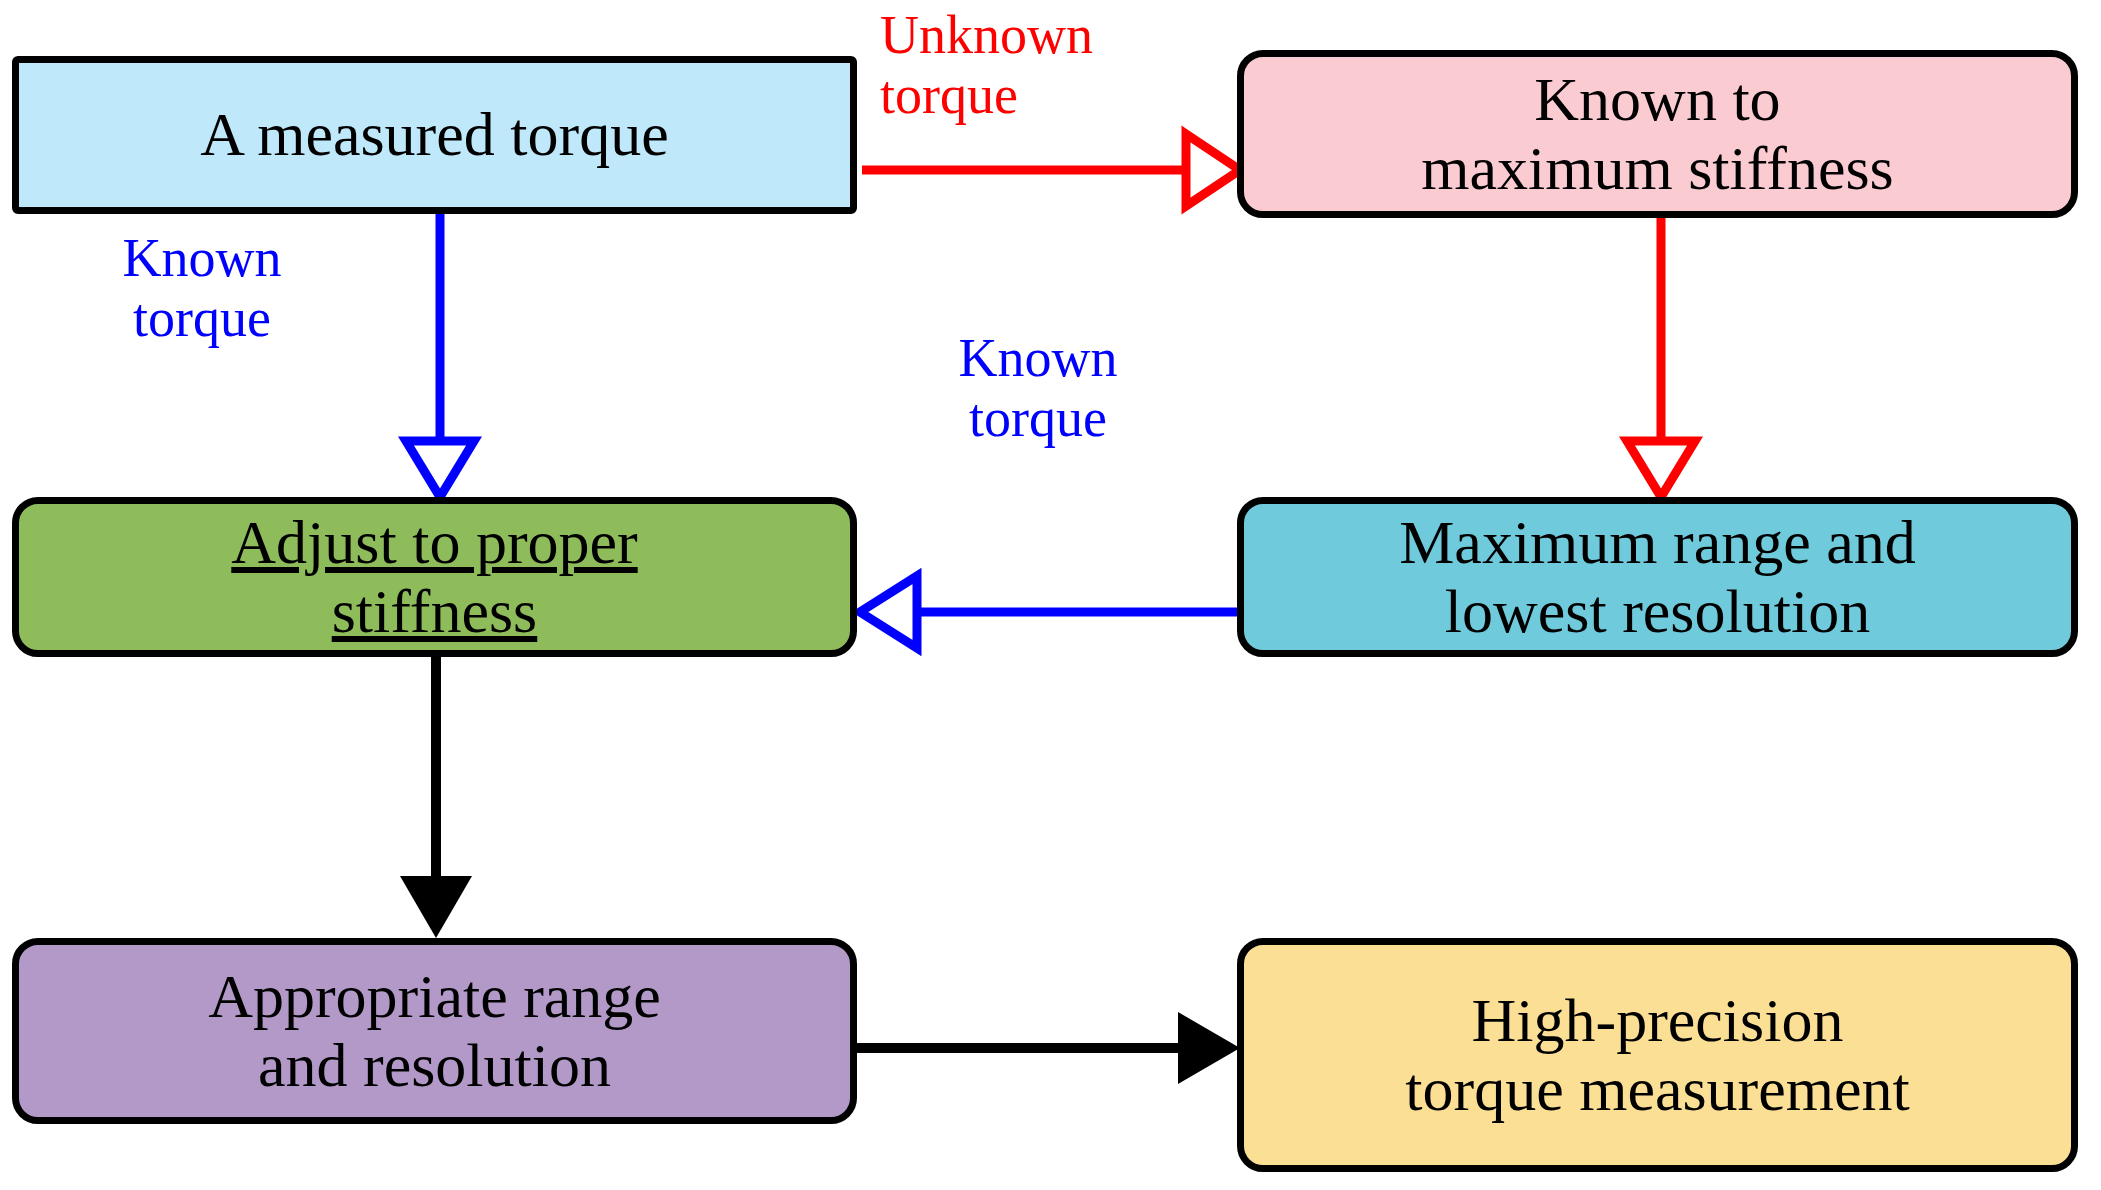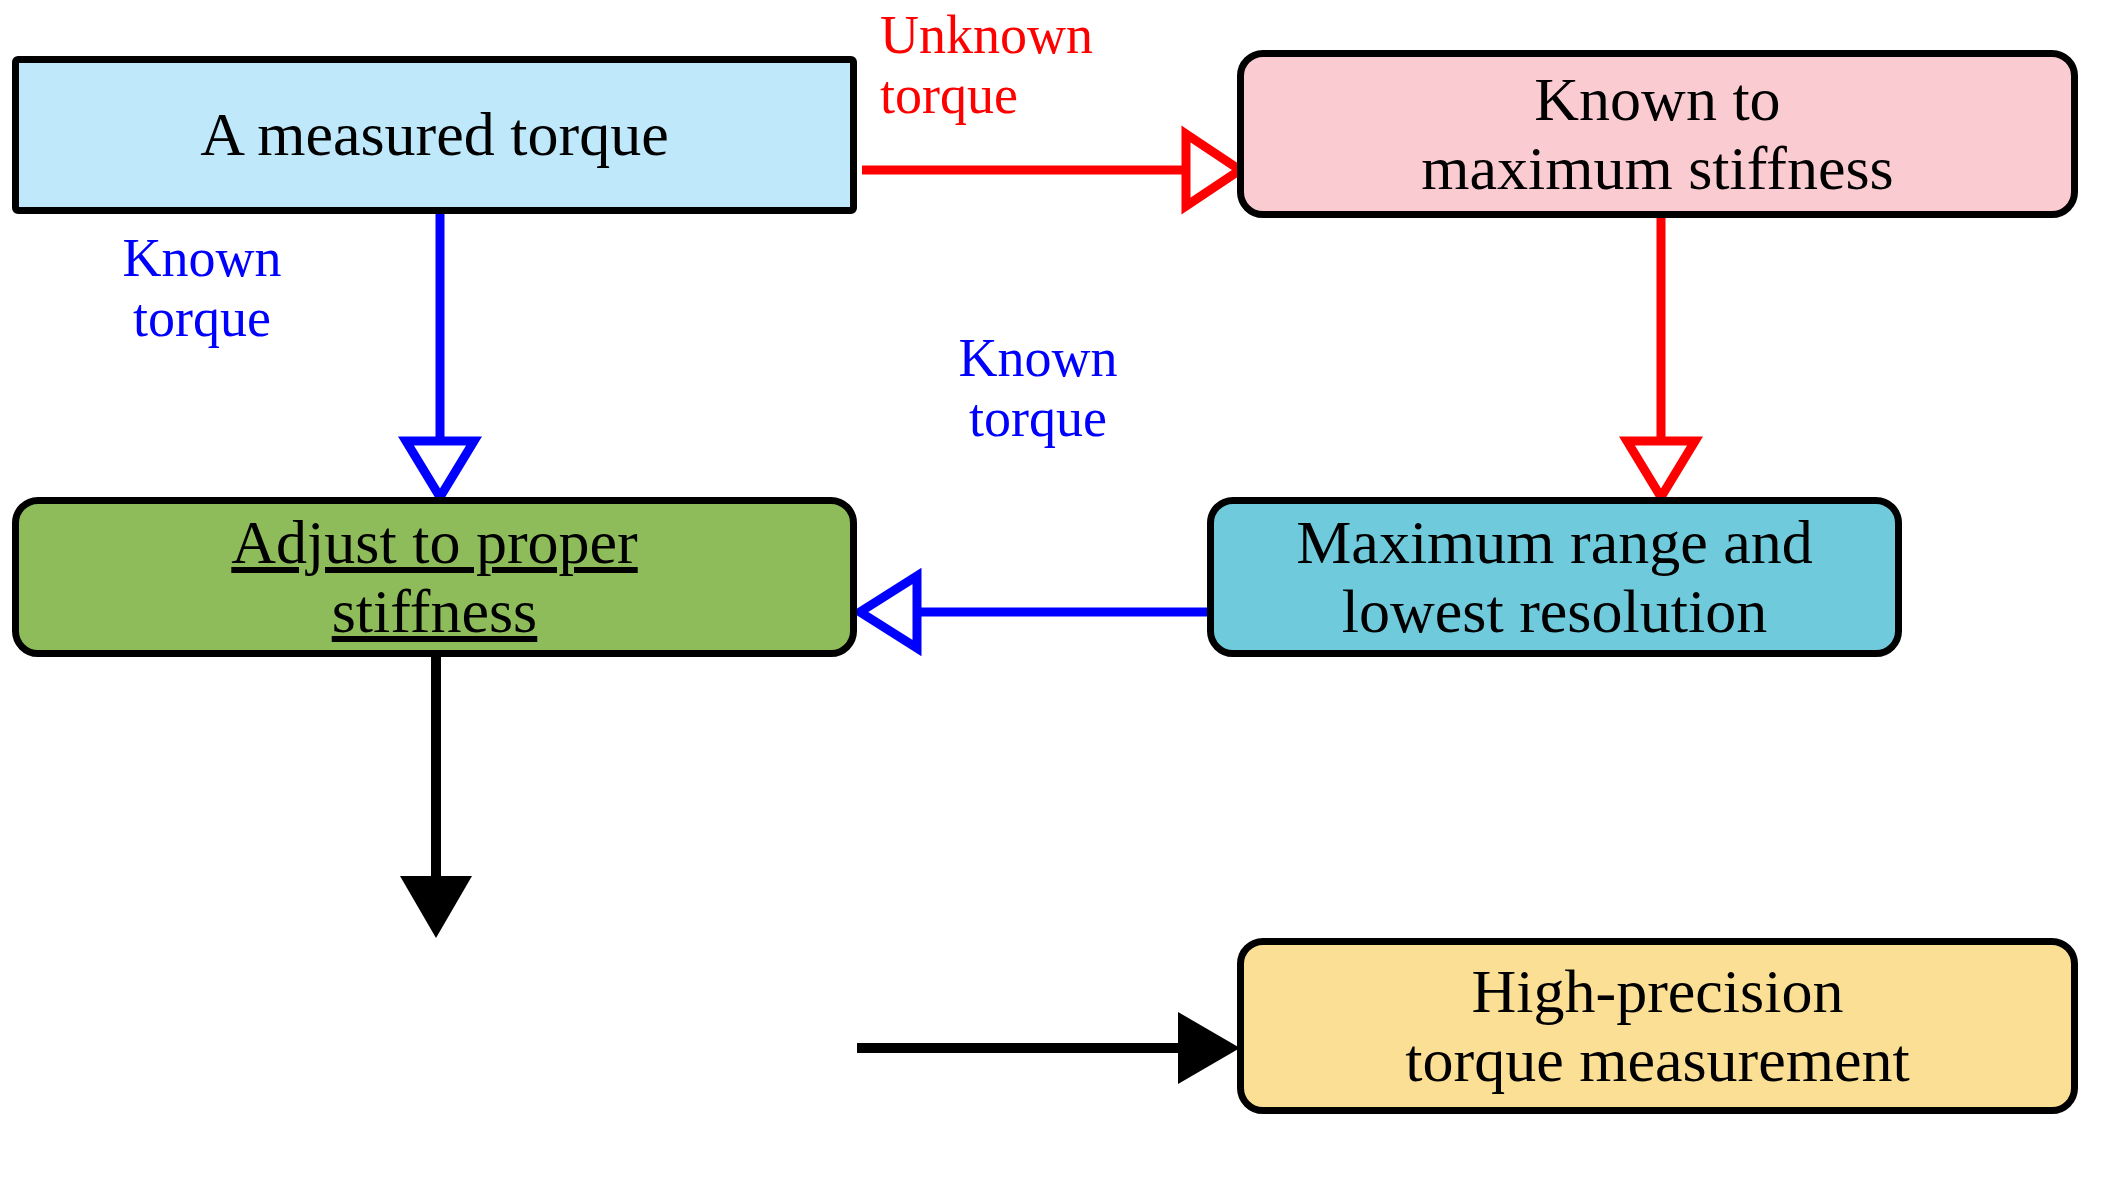--- a/index.html
+++ b/index.html
@@ -38,29 +38,29 @@
   #node-adjust-max-stiffness {
     left: 1237px; top: 50px; width: 841px; height: 168px;
     background: #FBCBD2;
   }
   #node-adjust-proper-stiffness {
     left: 12px;  top: 497px; width: 845px; height: 160px;
     background: #8FBC5A;
     text-decoration: underline;
   }
   #node-max-range-low-res {
-    left: 1207px; top: 497px; width: 695px; height: 160px;
+    left: 1237px; top: 497px; width: 841px; height: 160px;
     background: #6FCBDC;
   }
   #node-appropriate-range {
     left: 12px;  top: 938px; width: 845px; height: 186px;
     background: #B299C8;
   }
   #node-high-precision {
-    left: 1237px; top: 938px; width: 841px; height: 176px;
+    left: 1237px; top: 938px; width: 841px; height: 234px;
     background: #FBDF95;
   }
   .edge-layer {
     position: absolute;
     left: 0; top: 0;
     width: 2101px;
     height: 1190px;
     pointer-events: none;
   }
   .edge-label {
@@ -128,20 +128,22 @@
 
   <div class="node" id="node-adjust-max-stiffness">Known to
 maximum stiffness</div>
 
   <div class="node" id="node-adjust-proper-stiffness">Adjust to proper
 stiffness</div>
 
   <div class="node" id="node-max-range-low-res">Maximum range and
 lowest resolution</div>
 
+  <div class="node" id="node-appropriate-range">Appropriate range
+and resolution</div>
 
   <div class="node" id="node-high-precision">High-precision
 torque measurement</div>
 
   <div class="edge-label" id="label-unknown-torque">Unknown
 torque</div>
 
   <div class="edge-label" id="label-known-torque-vertical">Known
 torque</div>
 

